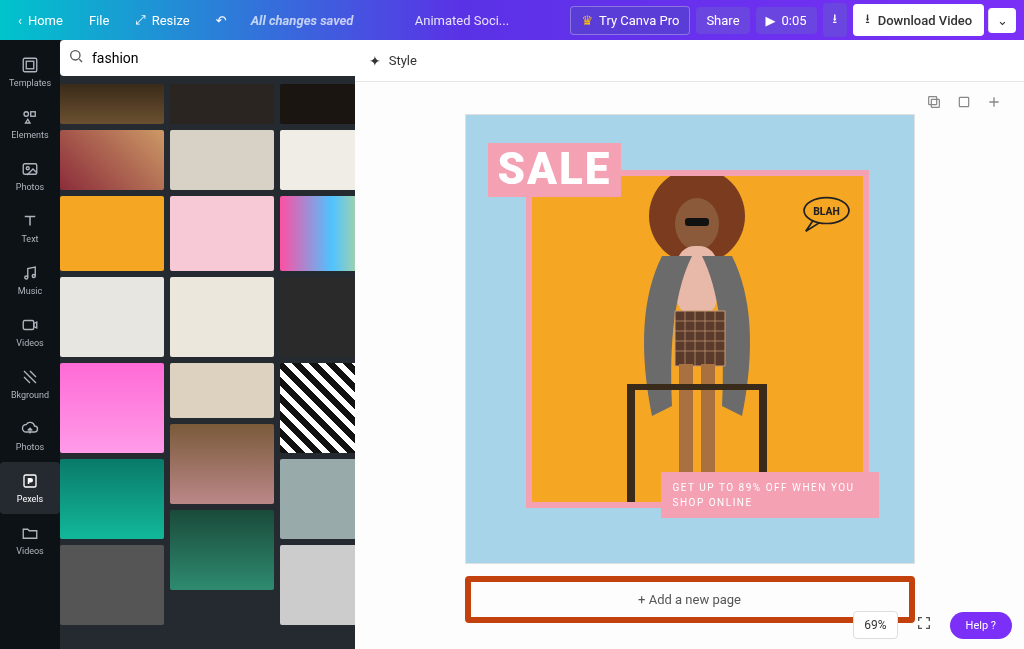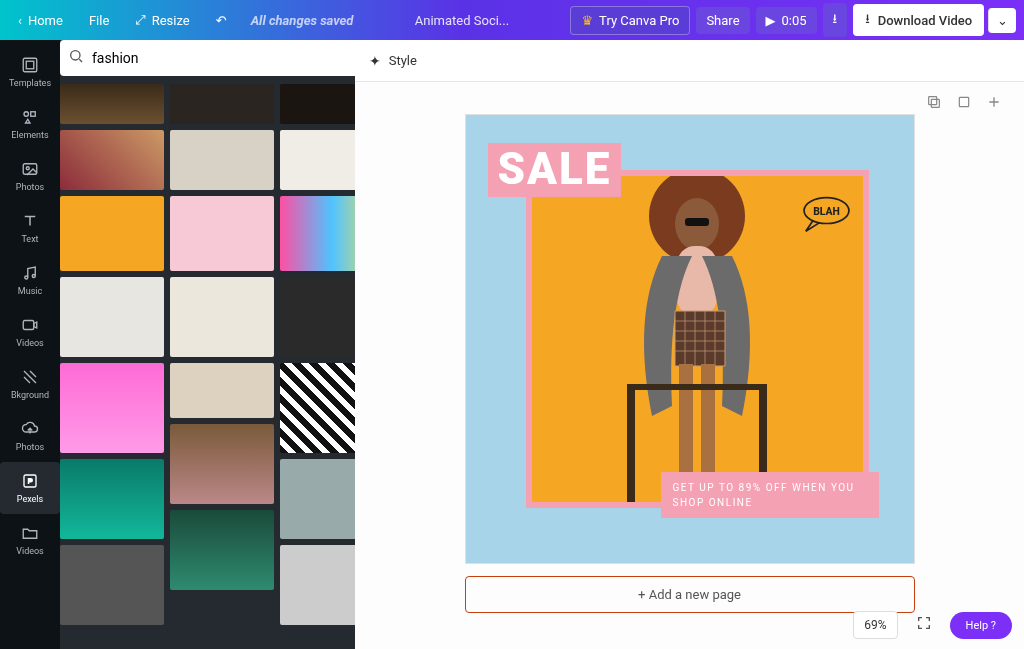--- a/index.html
+++ b/index.html
@@ -41,21 +41,21 @@
   .stylebar .spark{font-size:14px;}
   .canvas-wrap{ flex:1;position:relative;overflow:auto;background:#fdfdfd;}
   .page-actions{ position:absolute;top:12px;right:22px;display:flex;gap:14px;color:#888;}
   .page-actions span{cursor:pointer;}
   .canvas{ width:450px;height:450px;background:#a7d4e8;margin:32px auto 12px;position:relative;border:1px solid #e0e0e0;}
   .photo-block{ position:absolute;left:60px;top:55px;right:45px;bottom:55px;background:#f5a623;border:6px solid #f5a1b4;}
   .photo-inner{position:absolute;inset:0;overflow:hidden;}
   .sale-badge{ position:absolute;left:22px;top:28px;background:#f5a1b4;color:#fff;font-weight:900;font-size:44px;letter-spacing:2px;padding:0 10px 2px;}
   .speech{position:absolute;right:60px;top:80px;width:55px;height:38px;}
   .promo{ position:absolute;left:195px;right:35px;bottom:45px;background:#f5a1b4;color:#fff;font-size:10px;letter-spacing:1.5px;padding:8px 12px;line-height:1.5;}
-  .addpage{ width:450px;margin:0 auto 12px;border:1px solid #c2410c;border-radius:4px;text-align:center;padding:10px;color:#555;font-size:13px;cursor:pointer;}
+  .addpage{ width:450px;margin:0 auto 12px;border:6px solid #c2410c;border-radius:4px;text-align:center;padding:10px;color:#555;font-size:13px;cursor:pointer;}
   
   .br-controls{ position:absolute;right:12px;bottom:10px;display:flex;align-items:center;gap:18px;}
   .zoom{ background:#fff;border:1px solid #ddd;border-radius:4px;padding:6px 10px;font-size:12px;color:#333;cursor:pointer;display:flex;align-items:center;gap:6px;}
   .expand{ color:#555;cursor:pointer;}
   .help{ background:#7b2ff7;color:#fff;border-radius:18px;padding:7px 16px;font-size:11px;cursor:pointer;}
 
   
   .model{position:absolute;left:50%;top:-30px;transform:translateX(-50%);width:260px;height:400px;}
 </style>
 </head>

